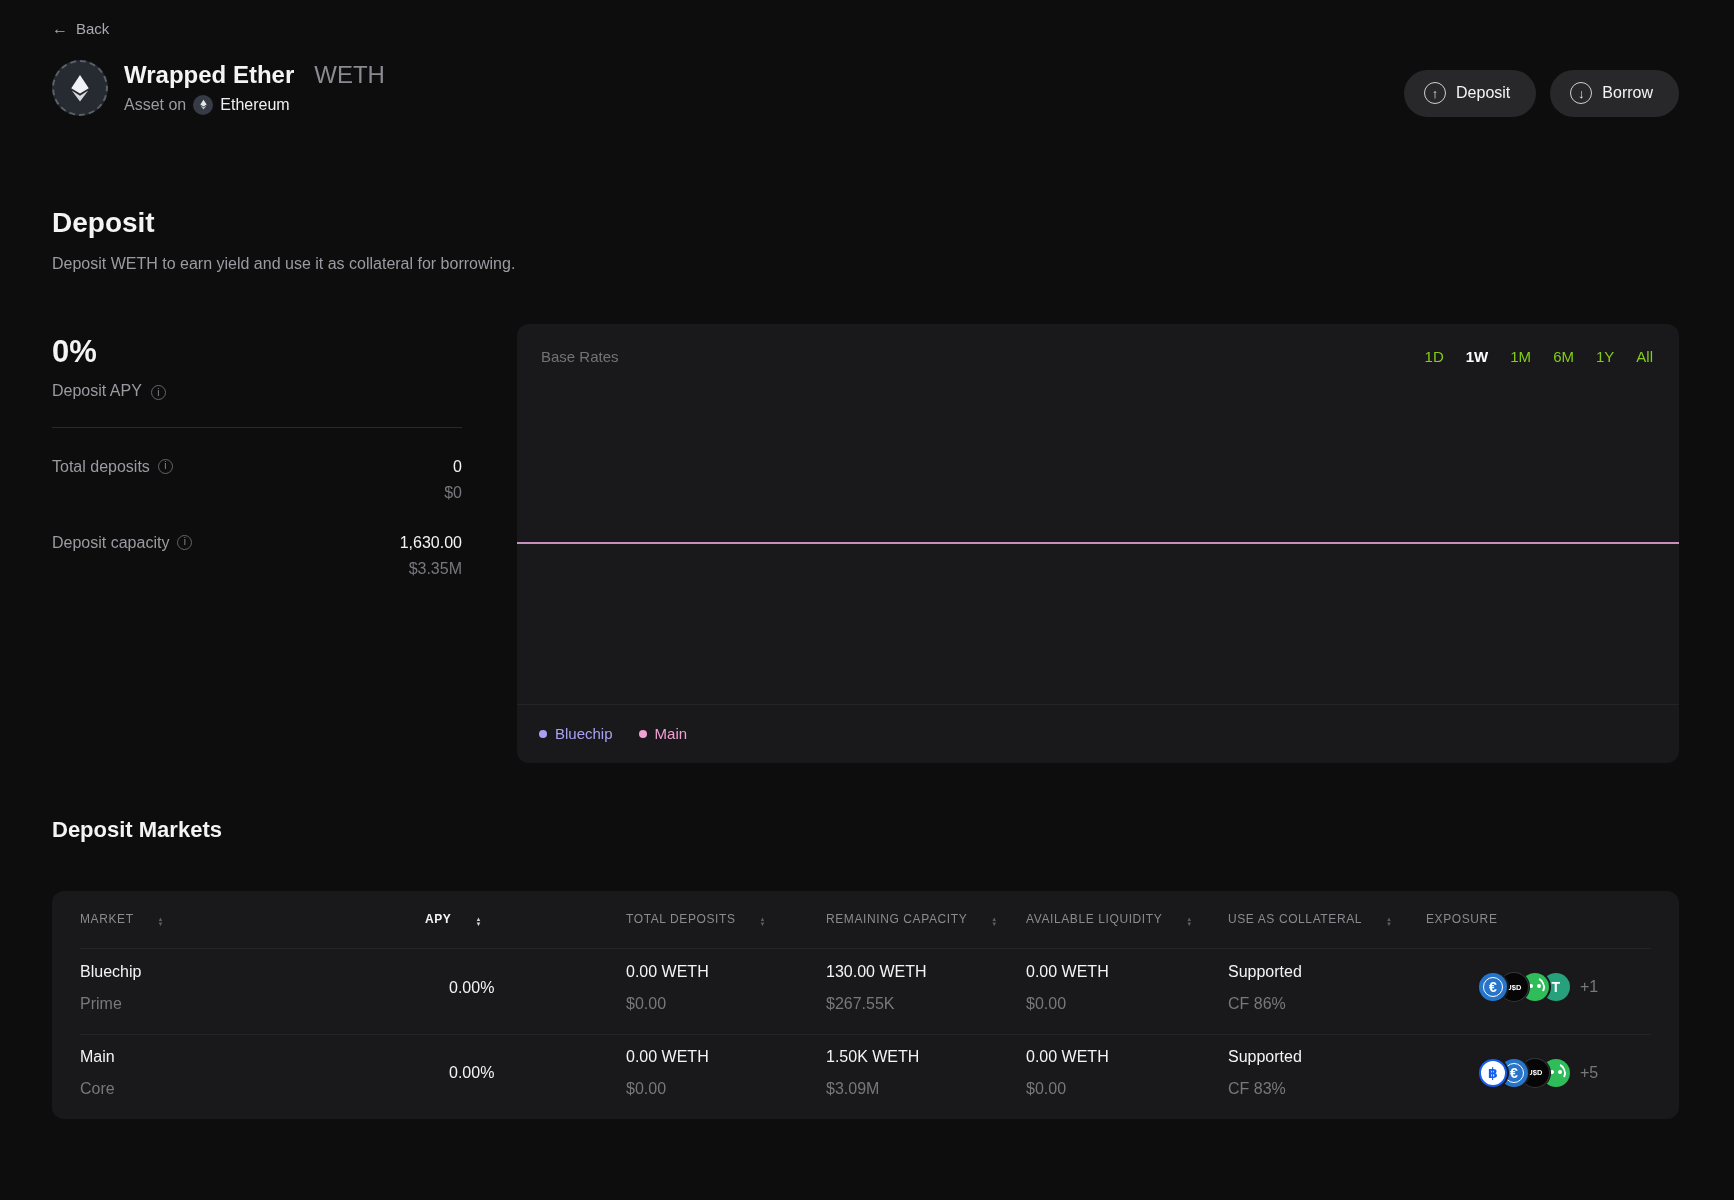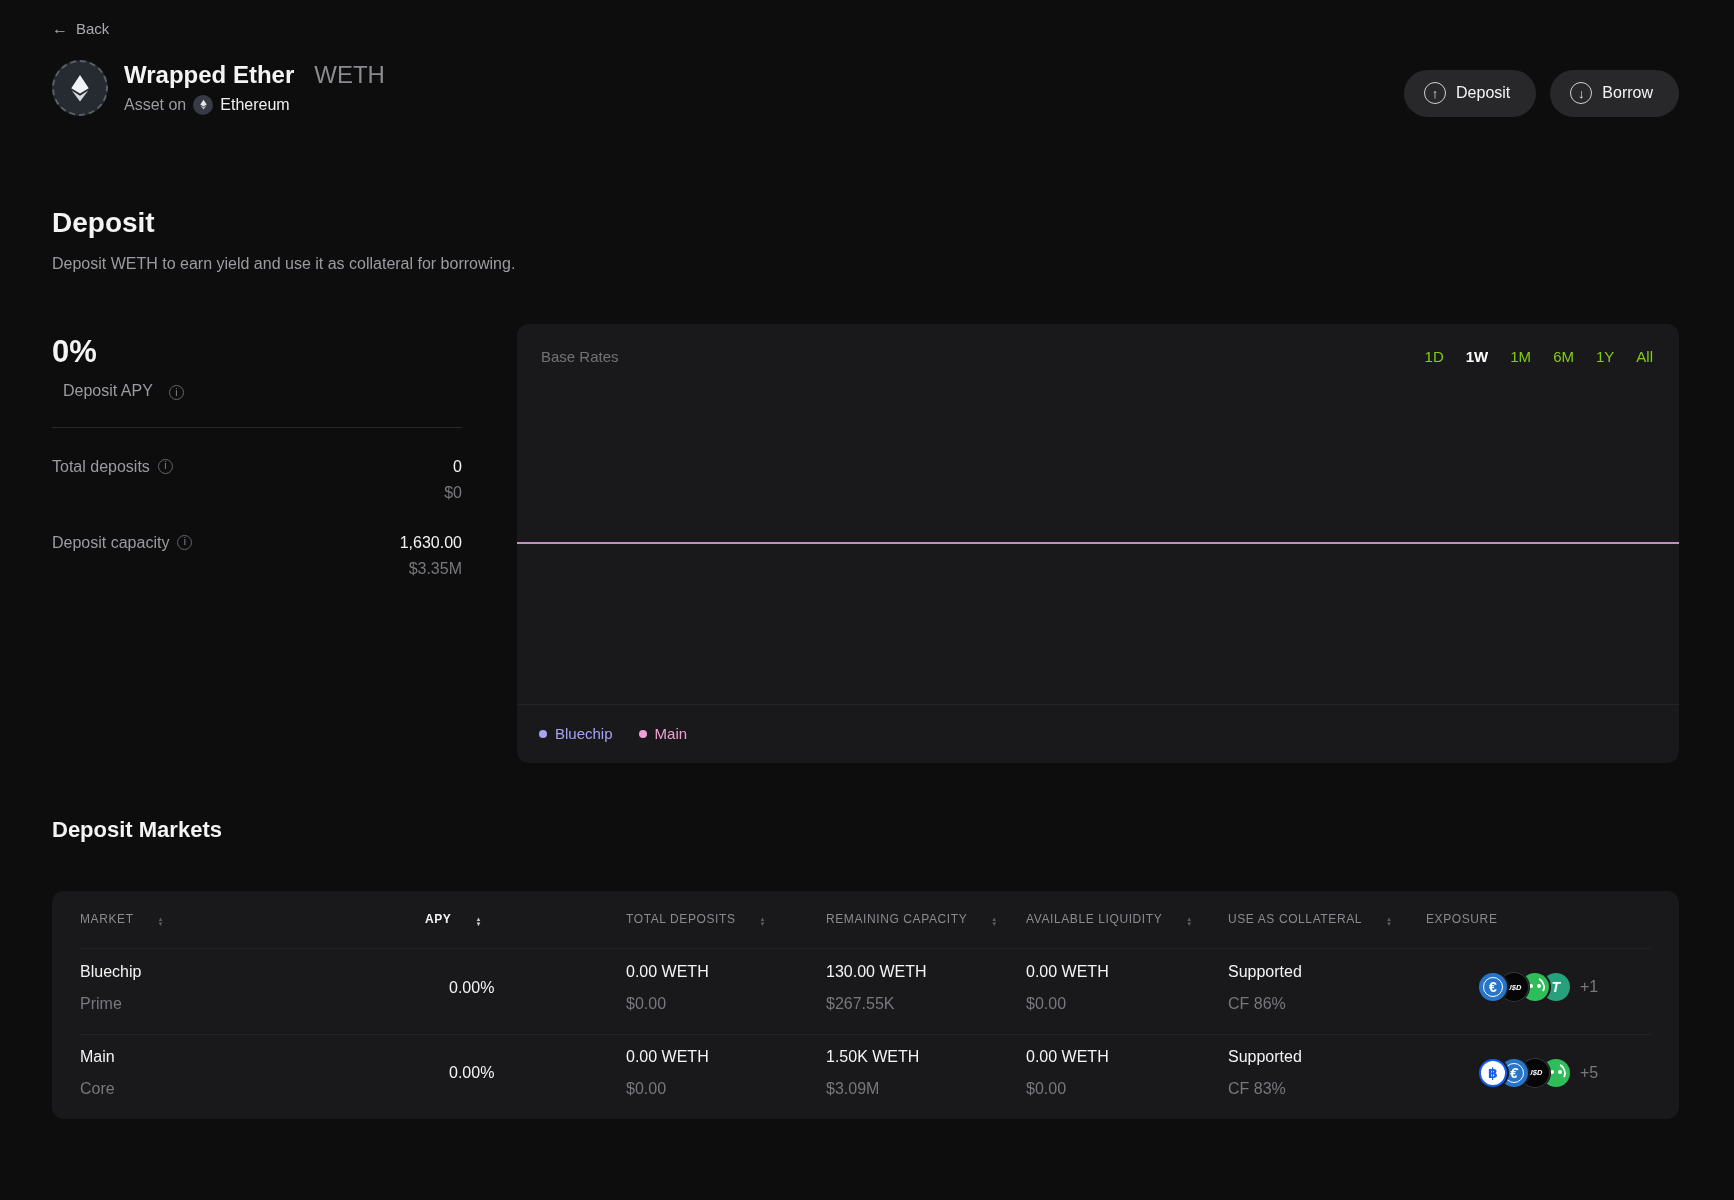--- a/index.html
+++ b/index.html
@@ -40,21 +40,21 @@
 
   
   .section-title { margin-top:90px; font-size:28px; font-weight:600; }
   .section-sub { margin-top:16px; font-size:16px; color:#9b9ba1; }
 
   
   .content-row { display:flex; margin-top:51px; }
   .stats { width:410px; margin-right:55px; flex:none; padding-top:10px; }
   .apy-value { font-size:31px; font-weight:600; }
   .apy-label { margin-top:12px; font-size:16px; color:#9b9ba1;
-               display:flex; align-items:center; gap:16px;margin-left:11px; }
+               display:flex; align-items:center; gap:9px; }
   .stats hr { border:none; border-top:1px solid #29292c; margin:27px 0 0 0; }
   .stat-row { display:flex; justify-content:space-between; margin-top:28px; }
   .stat-label { font-size:16px; color:#9b9ba1; display:flex; align-items:flex-start; gap:8px; line-height:22px; }
   .stat-vals { text-align:right; }
   .stat-val { font-size:16px; line-height:22px; color:#f4f4f5; }
   .stat-usd { font-size:16px; line-height:22px; margin-top:4px; color:#77777d; }
   .info { width:15px; height:15px; margin-top:3px; border:1px solid #64646a; border-radius:50%;
           display:inline-flex; align-items:center; justify-content:center;
           font-size:10px; font-style:normal; color:#8a8a90; cursor:pointer; flex:none; }
 
@@ -88,21 +88,21 @@
   .trow { height:85px; cursor:pointer; }
   .trow + .trow { border-top:1px solid #242428; }
   .cell { display:flex; flex-direction:column; justify-content:center; padding-bottom:8px; }
   .l1 { font-size:16px; line-height:21px; color:#f4f4f5; }
   .l2 { font-size:16px; line-height:21px; margin-top:11px; color:#77777d; }
   .cell.single { justify-content:center;margin-left:24px; }
   .tokens-cell { flex-direction:row; align-items:center; }
   .tok { width:28px; height:28px; border-radius:50%; display:inline-flex; align-items:center;
          justify-content:center; position:relative; box-shadow:0 0 0 2px #19191b;
          font-weight:700; flex:none; }
-  .tok + .tok { margin-left:-7px;font-style:italic; }
+  .tok + .tok { margin-left:-7px; }
   .tok-eurc { background:#2775ca; color:#fff; font-size:14px; }
   .tok-eurc .ring { position:absolute; inset:4px; border:1.5px solid #fff; border-radius:50%; }
   .tok-usd-dark { background:#060606; box-shadow:0 0 0 1px #35353b, 0 0 0 2px #19191b;
                   color:#fff; font-size:7.5px; letter-spacing:0; }
   .tok-usdt { background:#26a17b; color:#fff; font-size:14px; }
   .tok-cbbtc { background:#ffffff; color:#155df0; border:2.5px solid #155df0; font-size:14px; }
   .tok-green-face { background:#2ebd59; }
   .face-dots { position:absolute; left:8px; top:11px; width:4px; height:4px; border-radius:50%;
                background:#fff; box-shadow:8px 0 0 #fff; }
   .face-arc { position:absolute; inset:4px; border:2.5px solid transparent;

